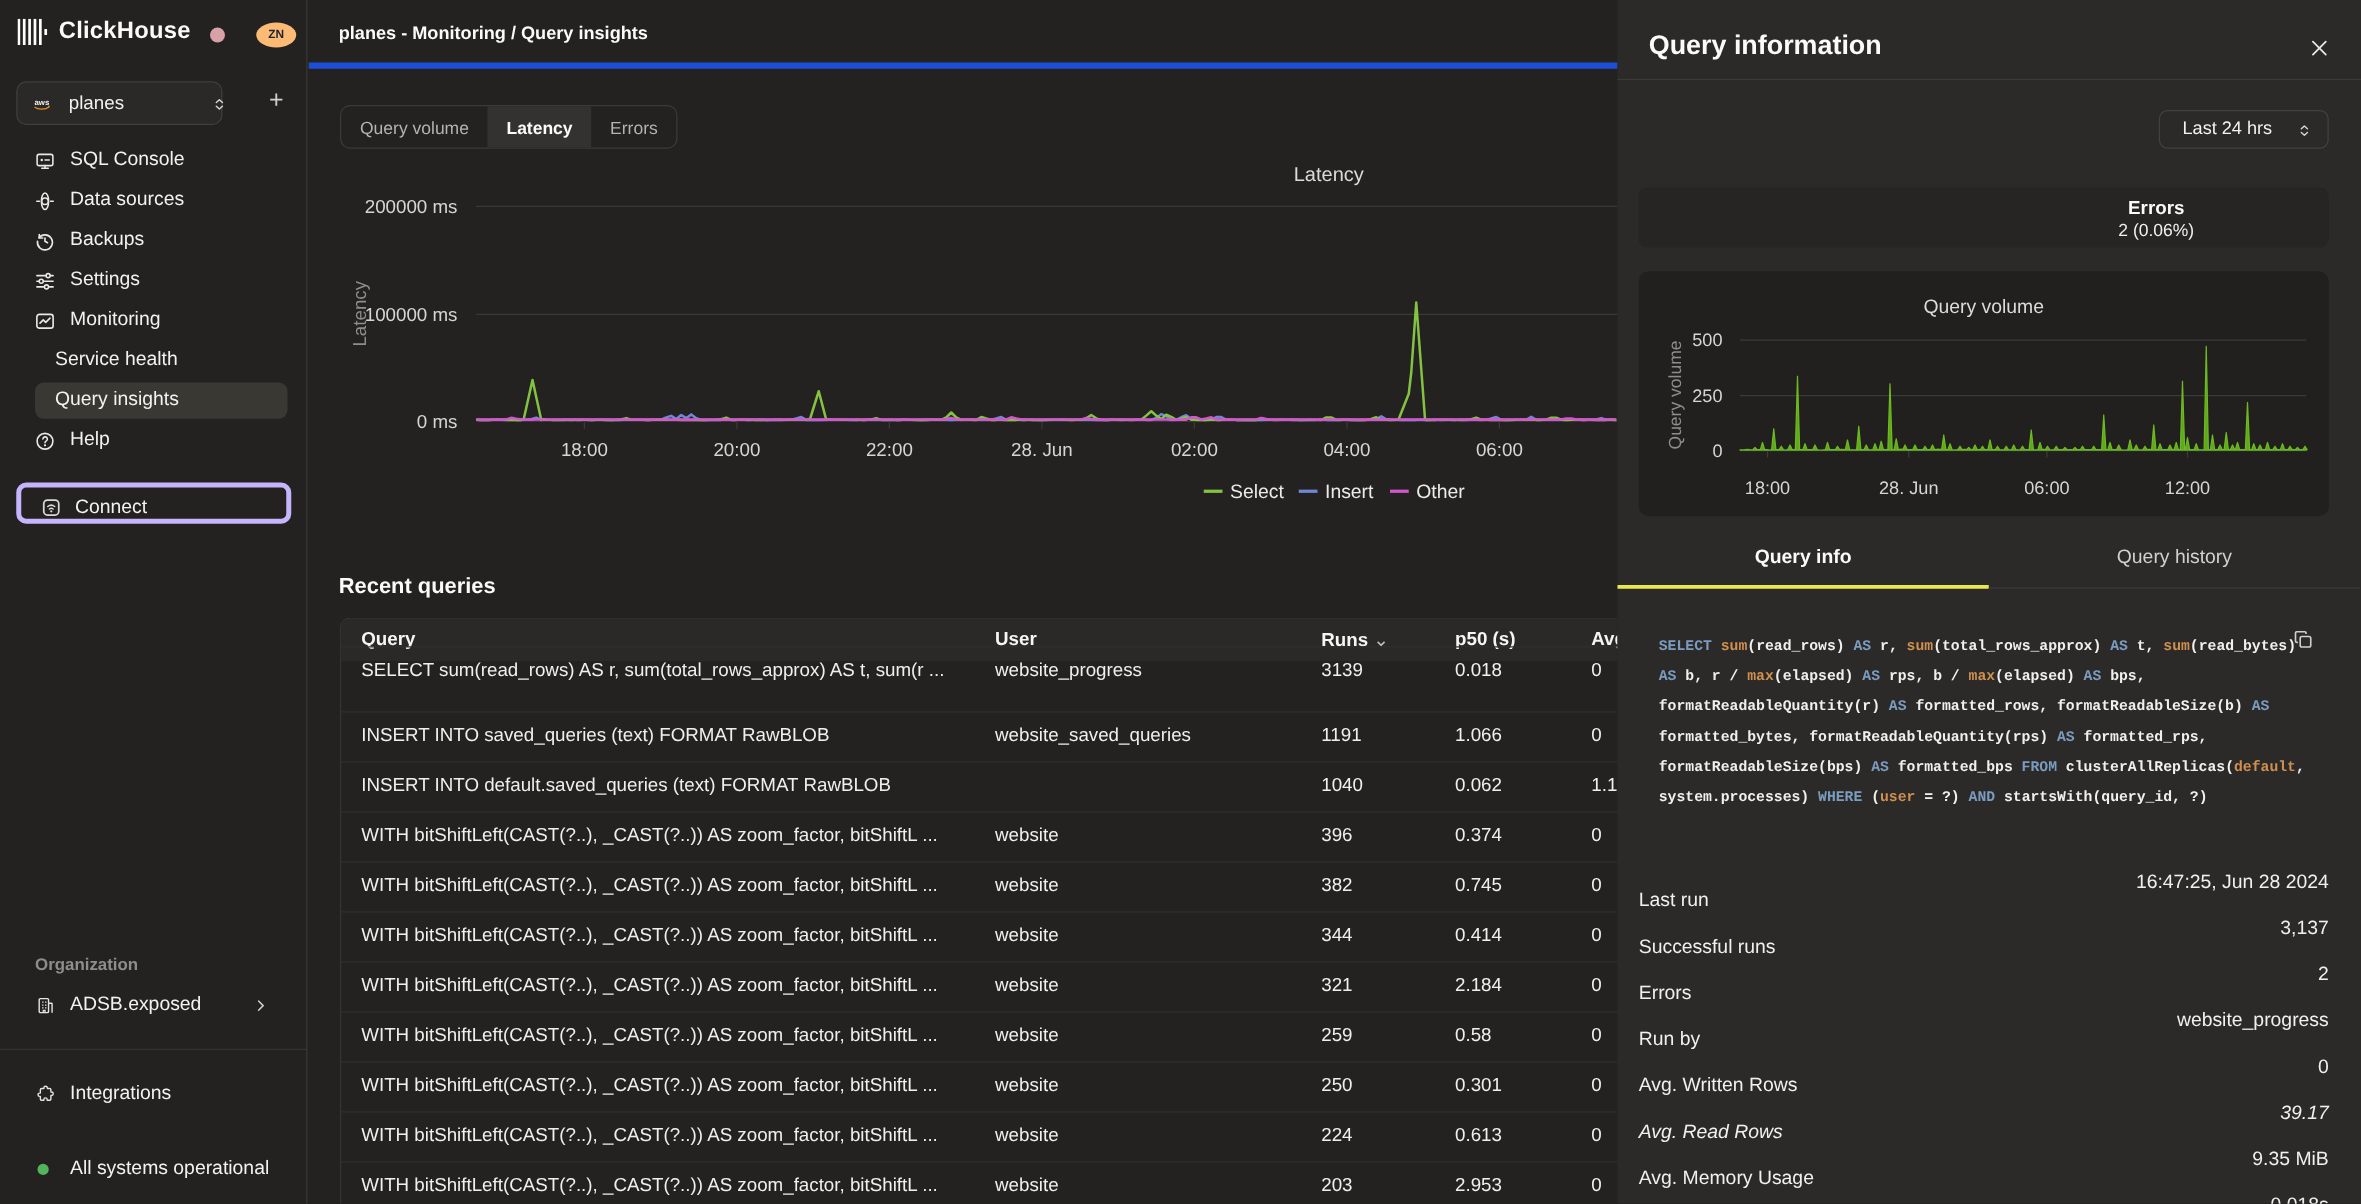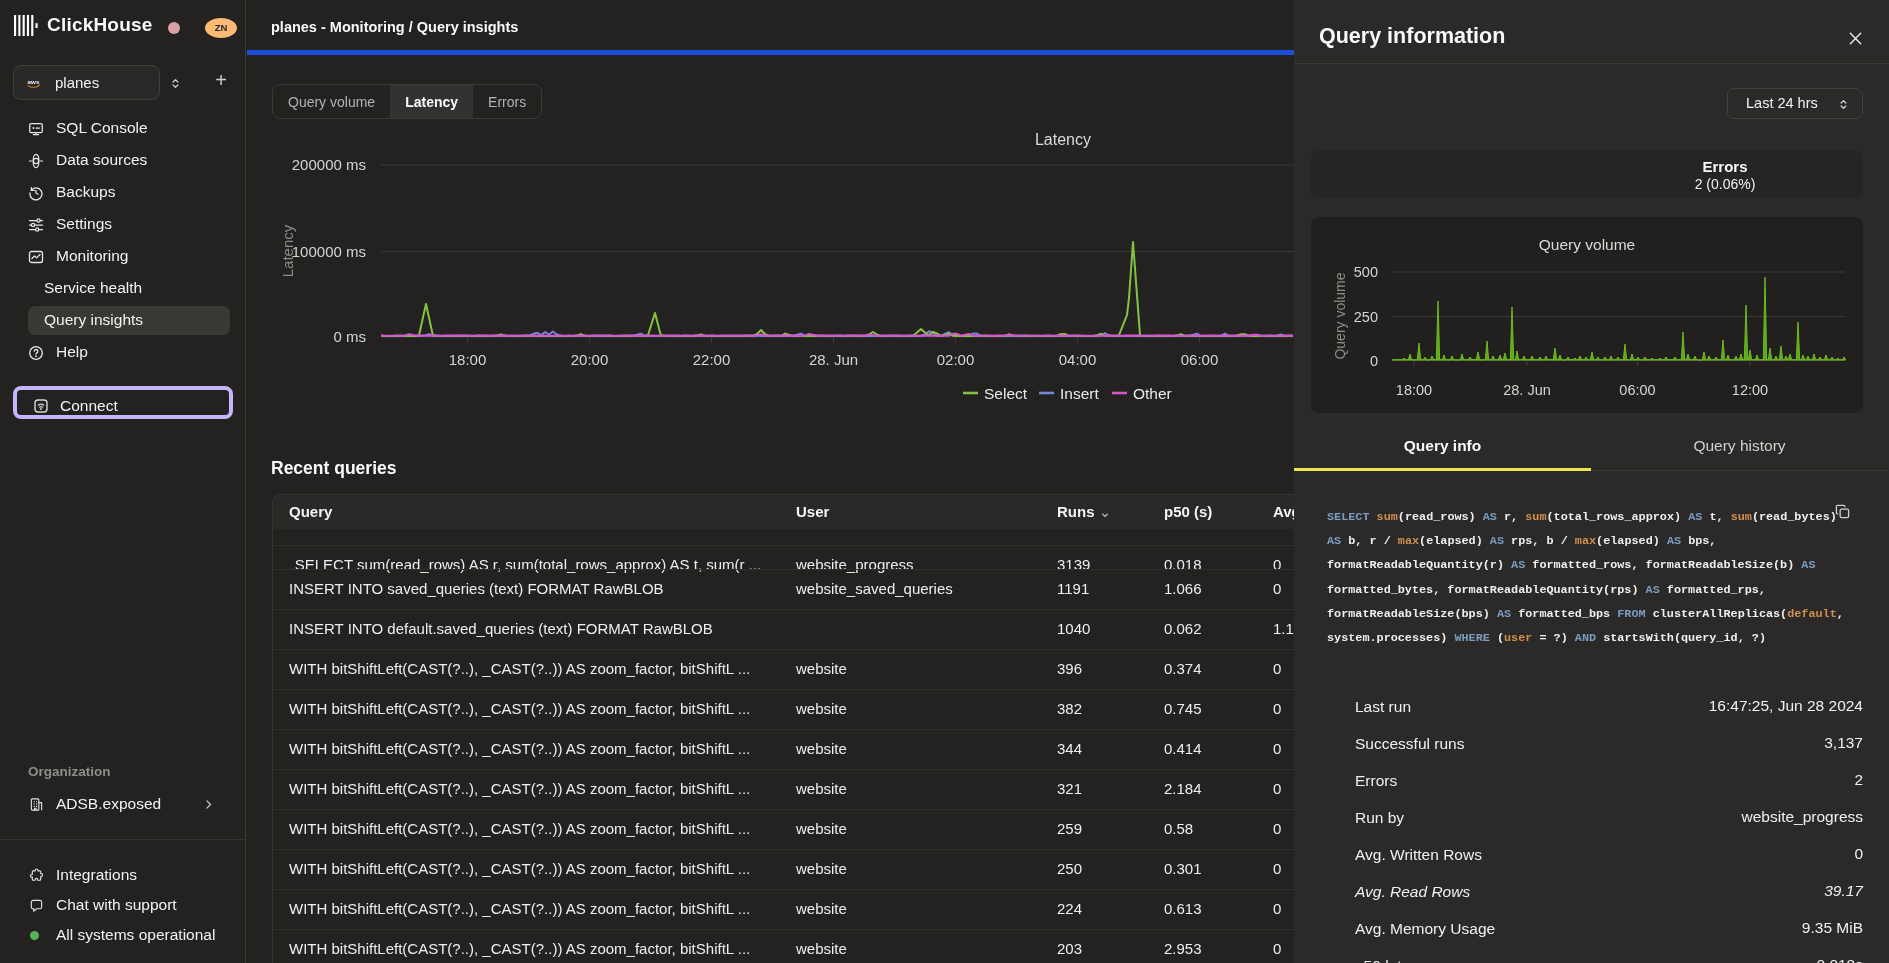--- a/index.html
+++ b/index.html
@@ -4,21 +4,21 @@
 *{margin:0;padding:0;box-sizing:border-box;}
 html,body{width:1889px;height:963px;overflow:hidden;}
 body{background:#232221;font-family:"Liberation Sans",sans-serif;color:#f2f2f1;position:relative;}
 .abs{position:absolute;}
 
 #sidebar{position:absolute;left:0;top:0;width:246px;height:963px;background:#232221;border-right:1px solid #3a3835;}
 .logo-row{position:absolute;left:14px;top:15px;height:24px;}
 .brand{position:absolute;left:47px;top:14px;font-size:19px;font-weight:700;letter-spacing:.2px;color:#fafafa;}
 .pinkdot{position:absolute;left:168px;top:22px;width:12px;height:12px;border-radius:50%;background:#d8a1a6;}
 .avatar{position:absolute;left:205px;top:18px;width:32px;height:20px;border-radius:50%;background:#fdba74;color:#1d2430;font-size:9.5px;font-weight:700;text-align:center;line-height:20px;}
-.svcsel{position:absolute;left:13px;top:65px;width:147px;height:35px;background:#2a2927;border:1px solid #413f3c;border-radius:8px;}
+.svcsel{position:absolute;left:13px;top:65px;width:165px;height:35px;background:#2a2927;border:1px solid #413f3c;border-radius:8px;}
 .svcsel .nm{position:absolute;left:41px;top:8px;font-size:15px;color:#f2f2f1;}
 .plusbtn{position:absolute;left:211px;top:71px;width:20px;height:20px;color:#cfcfce;font-size:20px;line-height:18px;font-weight:400;text-align:center;}
 .nav{position:absolute;left:0;top:113px;width:246px;}
 .nav-item{position:relative;height:32px;}
 .nav-item .ic{position:absolute;left:28px;top:8px;width:16px;height:16px;color:#e8e8e7;}
 .nav-item .lb{position:absolute;left:56px;top:6px;font-size:15.5px;color:#f2f2f1;}
 .nav-item .lb2{position:absolute;left:44px;top:6px;font-size:15.5px;color:#f2f2f1;}
 .pill{position:absolute;left:28px;top:1px;right:16px;height:29px;background:#3a3833;border-radius:7px;}
 .connect{position:absolute;left:13px;top:386px;width:220px;height:33px;border:4px solid #c4b5fd;border-radius:8px;}
 .connect .ic{position:absolute;left:16px;top:8px;width:16px;height:16px;color:#d8d8d6;}
@@ -59,21 +59,21 @@
 #qvcard{position:absolute;left:17px;top:217px;width:552px;height:196px;background:#21201e;border-radius:8px;}
 .itabs{position:absolute;left:0;top:437px;width:595px;height:34px;}
 .itab{position:absolute;top:0;width:297px;height:34px;text-align:center;font-size:15.5px;}
 #itab1{left:0;color:#fafafa;font-weight:700;border-bottom:3px solid #eae74c;}
 #itab2{left:297px;color:#d2d1cf;border-bottom:1px solid #3c3a37;}
 
 #code{position:absolute;left:33px;top:505px;width:536px;font-family:"Liberation Mono",monospace;font-size:11.8px;font-weight:700;line-height:24.2px;color:#f0f0ef;white-space:pre;}
 #code .k{color:#7b9cc1;} #code .f{color:#d0904f;}
 #copyic{position:absolute;left:541px;top:504px;width:15px;height:15px;color:#cfcfce;}
 .stat{position:absolute;left:0;width:595px;height:37px;}
-.stat .l{position:absolute;left:17px;top:10px;font-size:15.5px;color:#f0f0ef;margin-left:44px;}
+.stat .l{position:absolute;left:17px;top:24px;font-size:15.5px;color:#f0f0ef;}
 .stat .v{position:absolute;right:26px;top:9px;font-size:15.5px;color:#f0f0ef;}
 </style></head>
 <body>
 <div id="sidebar">
   <div class="logo-row"><svg width="25" height="22" viewBox="0 0 25 22">
         <rect x="0" y="0" width="2.15" height="21" fill="#fdfdfc"></rect>
         <rect x="4.3" y="0" width="2.15" height="21" fill="#fdfdfc"></rect>
         <rect x="8.6" y="0" width="2.15" height="21" fill="#fdfdfc"></rect>
         <rect x="12.9" y="0" width="2.15" height="21" fill="#fdfdfc"></rect>
         <rect x="17.2" y="0" width="2.15" height="21" fill="#fdfdfc"></rect>
@@ -173,26 +173,20 @@
     <svg width="13" height="13" viewBox="0 0 16 16" style="position:absolute;left:202px;top:8px;color:#cfcfce;">
         <path d="M6 3.5L10.5 8L6 12.5" stroke="currentColor" stroke-width="1.5" stroke-linecap="round" stroke-linejoin="round" fill="none"></path>
       </svg>
   </div>
   <div class="sep"></div>
   <div class="org-item" style="top:861px;">
       <span class="ic"><svg class="" width="15" height="15" viewBox="0 0 16 16" fill="none">
           <path d="M6.5 2.5a1.5 1.5 0 0 1 3 0V3h2a1 1 0 0 1 1 1v2h.5a1.5 1.5 0 0 1 0 3H12.5v3a1 1 0 0 1-1 1h-2.2v-.6a1.4 1.4 0 0 0-2.8 0v.6H4.5a1 1 0 0 1-1-1v-2.3h-.6a1.4 1.4 0 0 1 0-2.8h.6V4a1 1 0 0 1 1-1h2v-.5z" stroke="currentColor" stroke-width="1.2" fill="none" stroke-linejoin="round"></path>
         </svg></span>
       <span class="lb">Integrations</span>
-    </div>
-  <div class="org-item" style="top:891px;">
-      <span class="ic"><svg class="" width="15" height="15" viewBox="0 0 16 16" fill="none">
-          <path d="M2.5 4.5a2 2 0 0 1 2-2h7a2 2 0 0 1 2 2v5a2 2 0 0 1-2 2H8l-3 2.6V11.5h-.5a2 2 0 0 1-2-2v-5z" stroke="currentColor" stroke-width="1.2" fill="none" stroke-linejoin="round"></path>
-        </svg></span>
-      <span class="lb">Chat with support</span>
     </div>
   <div class="org-item" style="top:921px;">
       <span class="gdot"></span>
       <span class="lb">All systems operational</span>
     </div>
 </div>
 <div id="main">
   <div id="mainhead">
       <span class="t">planes - Monitoring / Query insights</span>
     </div>
@@ -236,21 +230,21 @@
 </svg>
   <div id="rq-title">Recent queries</div>
   <div id="rqtable">
     <div class="thead">
         <div class="c1">Query</div>
         <div class="c2">User</div>
         <div class="c3">Runs <span style="font-weight:400;color:#bdbcba;">⌄</span></div>
         <div class="c4">p50 (s)</div>
         <div class="c5">Avg.</div>
       </div>
-    <div class="trow" style="top:50px;text-align:center;">
+    <div class="trow" style="top:22px;">
         <div class="c1">SELECT sum(read_rows) AS r, sum(total_rows_approx) AS t, sum(r ...</div>
         <div class="c2">website_progress</div>
         <div class="c3">3139</div>
         <div class="c4">0.018</div>
         <div class="c5">0</div>
       </div>
 <div class="trow" style="top:74px;">
         <div class="c1">INSERT INTO saved_queries (text) FORMAT RawBLOB</div>
         <div class="c2">website_saved_queries</div>
         <div class="c3">1191</div>

